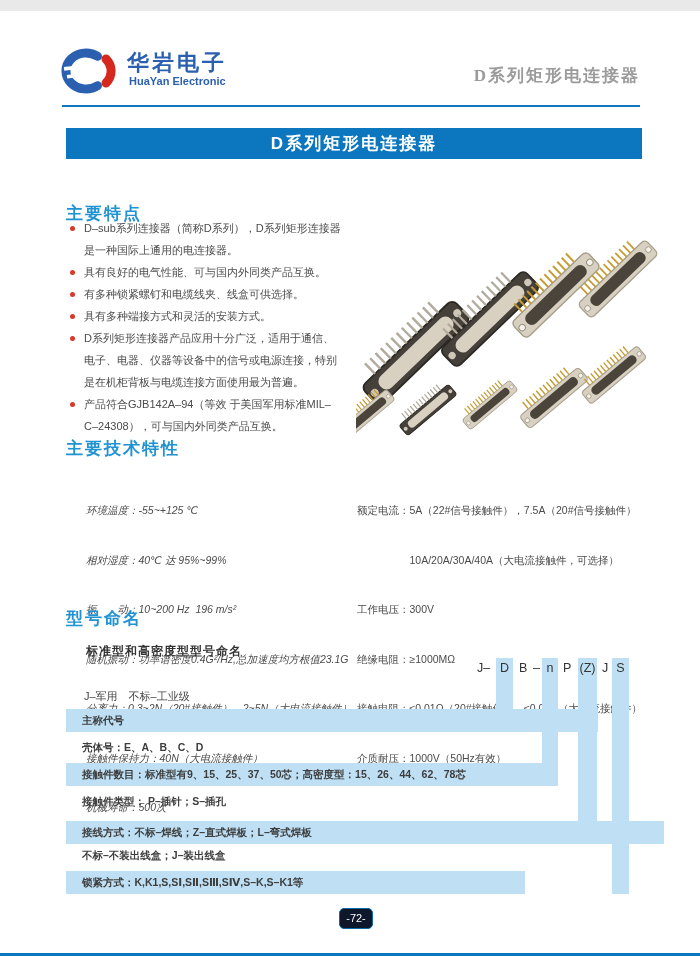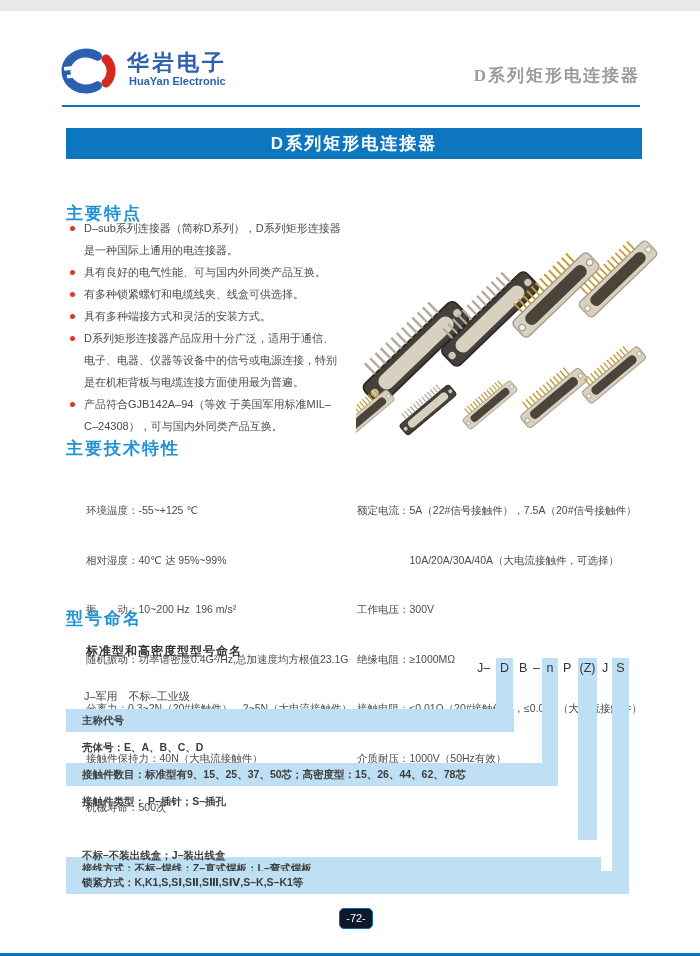--- a/index.html
+++ b/index.html
@@ -33,21 +33,21 @@
   
   .features { left:70px; top:206px; width:272px; list-style:none; }
   .features li { position:relative; padding-left:14px; font-size:11px; line-height:22px; color:#4b4b4b; }
   .features .dot { position:absolute; left:0; top:8.5px; width:5px; height:5px; border-radius:50%; background:#d9382a; }
 
   
   .collage { left:356px; top:196px; width:304px; height:232px; }
 
   
   .spec-col { font-size:10.5px; line-height:16.5px; color:#4b4b4b; white-space:pre; }
-  .spec-left  { left:86px;  top:458px; }
+  .spec-left  { left:86px;  top:458px;font-style:italic; }
   .spec-right { left:357px; top:458px; }
 
   
   .subheading { left:86px; top:632px; font-size:12px; font-weight:bold; color:#333; letter-spacing:1px; }
   .legend     { left:84px; top:678px; font-size:11px; color:#454545; }
   .code-ch { position:absolute; top:649px; font-size:12.5px; color:#333; line-height:16px; }
   .code-c  { text-align:center; }
   .strip { position:absolute; background:#bfe0f4; }
   .nrow { position:absolute; left:66px; height:23px; line-height:23px;
           font-size:10.5px; font-weight:bold; color:#3d3d3d; padding-left:16px; white-space:pre; }
@@ -151,24 +151,24 @@
   <span class="code-ch" style="left:519px">B</span>
   <span class="code-ch" style="left:533px">–</span>
   <span class="code-ch code-c" style="left:542px;width:16px">n</span>
   <span class="code-ch" style="left:563px">P</span>
   <span class="code-ch code-c" style="left:578px;width:19px">(Z)</span>
   <span class="code-ch" style="left:602px">J</span>
   <span class="code-ch code-c" style="left:612px;width:17px">S</span>
 
   <div class="abs legend">J–军用　不标–工业级</div>
 
-  <div class="nrow blue" style="top:698px;width:448px">主称代号</div>
+  <div class="nrow blue" style="top:698px;width:532px">主称代号</div>
   <div class="nrow" style="top:725px">壳体号：E、A、B、C、D</div>
   <div class="nrow blue" style="top:752px;width:492px">接触件数目：标准型有9、15、25、37、50芯；高密度型：15、26、44、62、78芯</div>
   <div class="nrow" style="top:779px">接触件类型： P–插针；S–插孔</div>
-  <div class="nrow blue" style="top:846px;width:535px">接线方式：不标–焊线；Z–直式焊板；L–弯式焊板</div>
+  <div class="nrow blue" style="top:810px;width:598px">接线方式：不标–焊线；Z–直式焊板；L–弯式焊板</div>
   <div class="nrow" style="top:833px">不标–不装出线盒；J–装出线盒</div>
-  <div class="nrow blue" style="top:860px;width:563px">锁紧方式：K,K1,S,SⅠ,SⅡ,SⅢ,SⅣ,S–K,S–K1等</div>
+  <div class="nrow blue" style="top:860px;width:459px">锁紧方式：K,K1,S,SⅠ,SⅡ,SⅢ,SⅣ,S–K,S–K1等</div>
 
   <div class="abs page-badge">-72-</div>
   <div class="abs bottom-bar"></div>
 
 </div>
 
 </body></html>

